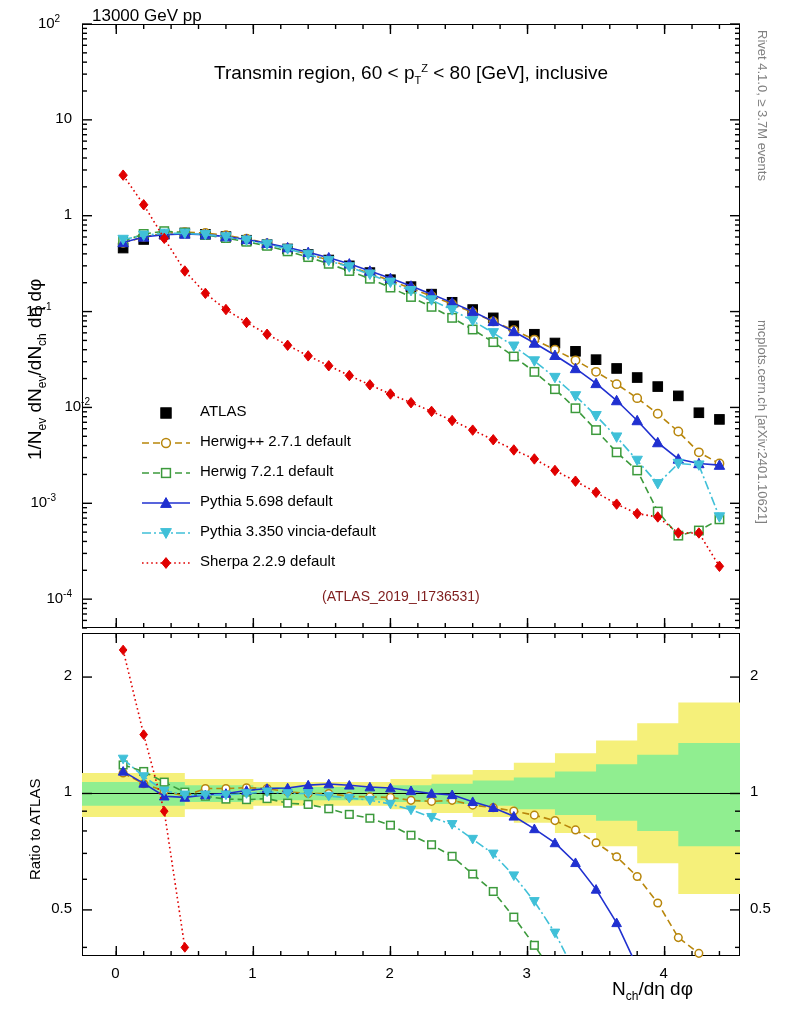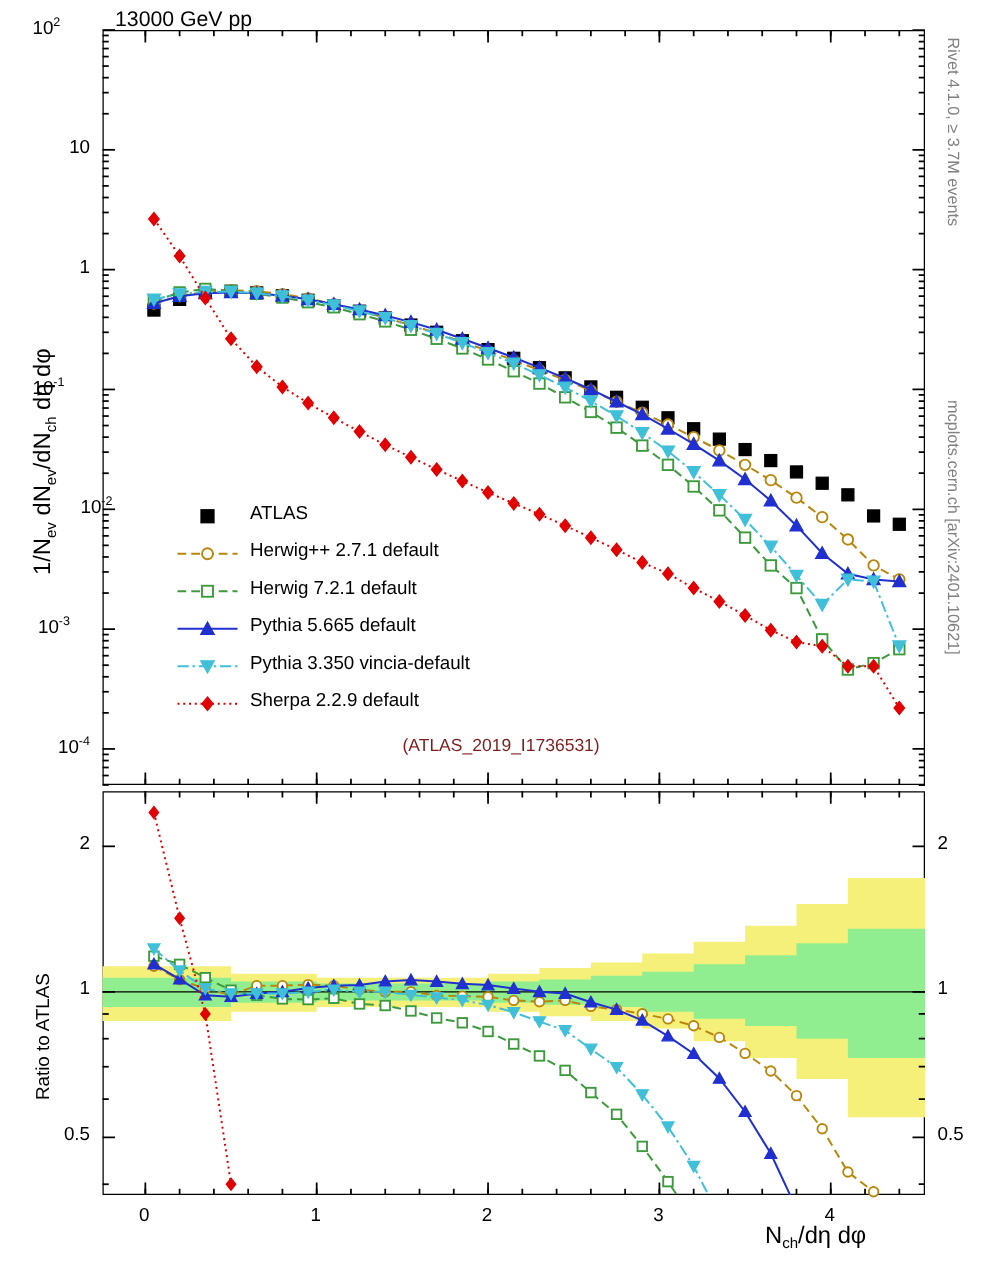--- a/index.html
+++ b/index.html
@@ -47,20 +47,23 @@
   <div class="rot" style="left:26px;top:880px;transform:rotate(-90deg);font-size:15px;">Ratio to ATLAS</div>
 
   <div class="abs" style="left:612px;top:978px;font-size:19px;">
     N<sub style="font-size:12px">ch</sub>/dη dφ
   </div>
 
   <div class="frame" style="left:82px;top:24px;width:658px;height:604px;"></div>
 
   <div class="frame" style="left:82px;top:633px;width:658px;height:323px;"></div>
 
+  <div class="abs" style="left:82px;top:62px;width:658px;text-align:center;font-size:19px;">
+    <span>Transmin region, 60 &lt; p</span><sub style="font-size:11px">T</sub><sup style="font-size:11px">Z</sup><span> &lt; 80 [GeV], inclusive</span>
+  </div>
 
   <div class="watermark" style="left:322px;top:588px;">(ATLAS_2019_I1736531)</div>
 
   <svg id="plot-svg" class="abs" style="left:0;top:0;" width="786" height="1024">
       <defs>
         <clipPath id="ratioclip">
           <rect x="82" y="633" width="658" height="323"></rect>
         </clipPath>
       </defs>
       <path d="M 82 816.8763856354683 L 184.8125 816.8763856354683 L 184.8125 772.9586788031397 L 82 772.9586788031397 Z M 184.8125 809.3264233500395 L 253.35416666666669 809.3264233500395 L 253.35416666666669 779.0118881512274 L 184.8125 779.0118881512274 Z M 253.35416666666669 805.6750104127234 L 321.89583333333337 805.6750104127234 L 321.89583333333337 782.1223174139035 L 253.35416666666669 782.1223174139035 Z M 321.89583333333337 805.6750104127234 L 390.4375 805.6750104127234 L 390.4375 782.1223174139035 L 321.89583333333337 782.1223174139035 Z M 390.4375 809.3264233500395 L 431.5625 809.3264233500395 L 431.5625 779.0118881512274 L 390.4375 779.0118881512274 Z M 431.5625 813.0589854035758 L 472.6875 813.0589854035758 L 472.6875 774.4516520115086 L 431.5625 774.4516520115086 Z M 472.6875 816.8763856354683 L 513.8125 816.8763856354683 L 513.8125 770.0119649754351 L 472.6875 770.0119649754351 Z M 513.8125 822.7702668640701 L 554.9375 822.7702668640701 L 554.9375 762.8637210829694 L 513.8125 762.8637210829694 Z M 554.9375 833.0776956815561 L 596.0625 833.0776956815561 L 596.0625 753.3412630038349 L 554.9375 753.3412630038349 Z M 596.0625 846.3444612877456 L 637.1875 846.3444612877456 L 637.1875 740.6110525271038 L 596.0625 740.6110525271038 Z M 637.1875 863.2754552516429 L 678.3125 863.2754552516429 L 678.3125 723.1602448621227 L 637.1875 723.1602448621227 Z M 678.3125 893.8978885752317 L 740 893.8978885752317 L 740 702.3982450688244 L 678.3125 702.3982450688244 Z " fill="#f5f07a" stroke="none"></path>
@@ -606,21 +609,21 @@
       <polygon points="164.25,806.3823359355308 168.05,811.1823359355308 164.25,815.9823359355307 160.45,811.1823359355308" fill="#e00000" stroke="#e00000"></polygon>
       <polygon points="184.8125,942.5848613682853 188.6125,947.3848613682852 184.8125,952.1848613682852 181.0125,947.3848613682852" fill="#e00000" stroke="#e00000"></polygon>
     </svg>
 
   <div id="ticklabels">
       <div class="tick" style="left: 111.271px; top: 964px;">0</div>
       <div class="tick" style="left: 248.354px; top: 964px;">1</div>
       <div class="tick" style="left: 385.438px; top: 964px;">2</div>
       <div class="tick" style="left: 522.521px; top: 964px;">3</div>
       <div class="tick" style="left: 659.604px; top: 964px;">4</div>
-      <div class="tick" style="left: 26px; top: 13px;;text-align:left;width:46px">10<sup style="font-size:10px">2</sup></div>
+      <div class="tick" style="left: 26px; top: 13px;;text-align:center;width:46px">10<sup style="font-size:10px">2</sup></div>
       <div class="tick" style="left: 48px; top: 108.857px;;text-align:right;width:24px">10</div>
       <div class="tick" style="left: 62px; top: 204.715px;;text-align:right;width:10px">1</div>
       <div class="tick" style="left: 26px; top: 300.572px;;width:46px">10<sup style="font-size:10px">-1</sup></div>
       <div class="tick" style="left: 44px; top: 396.429px;;text-align:right;width:46px">10<sup style="font-size:10px">-2</sup></div>
       <div class="tick" style="left: 10px; top: 492.287px;;text-align:right;width:46px">10<sup style="font-size:10px">-3</sup></div>
       <div class="tick" style="left: 26px; top: 588.144px;;text-align:right;width:46px">10<sup style="font-size:10px">-4</sup></div>
       <div class="tick" style="left: 62px; top: 666.066px;;text-align:right;width:10px">2</div>
       <div class="tick" style="left: 750px; top: 666.066px;">2</div>
       <div class="tick" style="left: 62px; top: 782.486px;;text-align:right;width:10px">1</div>
       <div class="tick" style="left: 750px; top: 782.486px;">1</div>
@@ -647,21 +650,21 @@
           <line x1="2" y1="9" x2="50" y2="9" stroke="#3c9a3c" stroke-width="1.6" stroke-dasharray="7,4"></line>
           <rect x="21.6" y="4.6" width="8.8" height="8.8" fill="#fff" stroke="#3c9a3c" stroke-width="1.5"></rect>
         </svg>
         <span class="legend-label">Herwig 7.2.1 default</span>
       </div>
       <div class="legend-row" style="left: 0px; top: 90px;">
         <svg width="52" height="18" style="position: absolute; left: 0px; top: 0px;">
           <line x1="2" y1="9" x2="50" y2="9" stroke="#2030d0" stroke-width="1.6" stroke-dasharray=""></line>
           <polygon points="26,3.5999999999999996 31.4,13.4 20.6,13.4" fill="#2030d0" stroke="#2030d0"></polygon>
         </svg>
-        <span class="legend-label">Pythia 5.665 default</span>
+        <span class="legend-label">Pythia 5.698 default</span>
       </div>
       <div class="legend-row" style="left: 0px; top: 120px;">
         <svg width="52" height="18" style="position: absolute; left: 0px; top: 0px;">
           <line x1="2" y1="9" x2="50" y2="9" stroke="#40c0d8" stroke-width="1.6" stroke-dasharray="9,3,2,3"></line>
           <polygon points="26,14.4 31.4,4.6 20.6,4.6" fill="#40c0d8" stroke="#40c0d8"></polygon>
         </svg>
         <span class="legend-label">Pythia 3.350 vincia-default</span>
       </div>
       <div class="legend-row" style="left: 0px; top: 150px;">
         <svg width="52" height="18" style="position: absolute; left: 0px; top: 0px;">

